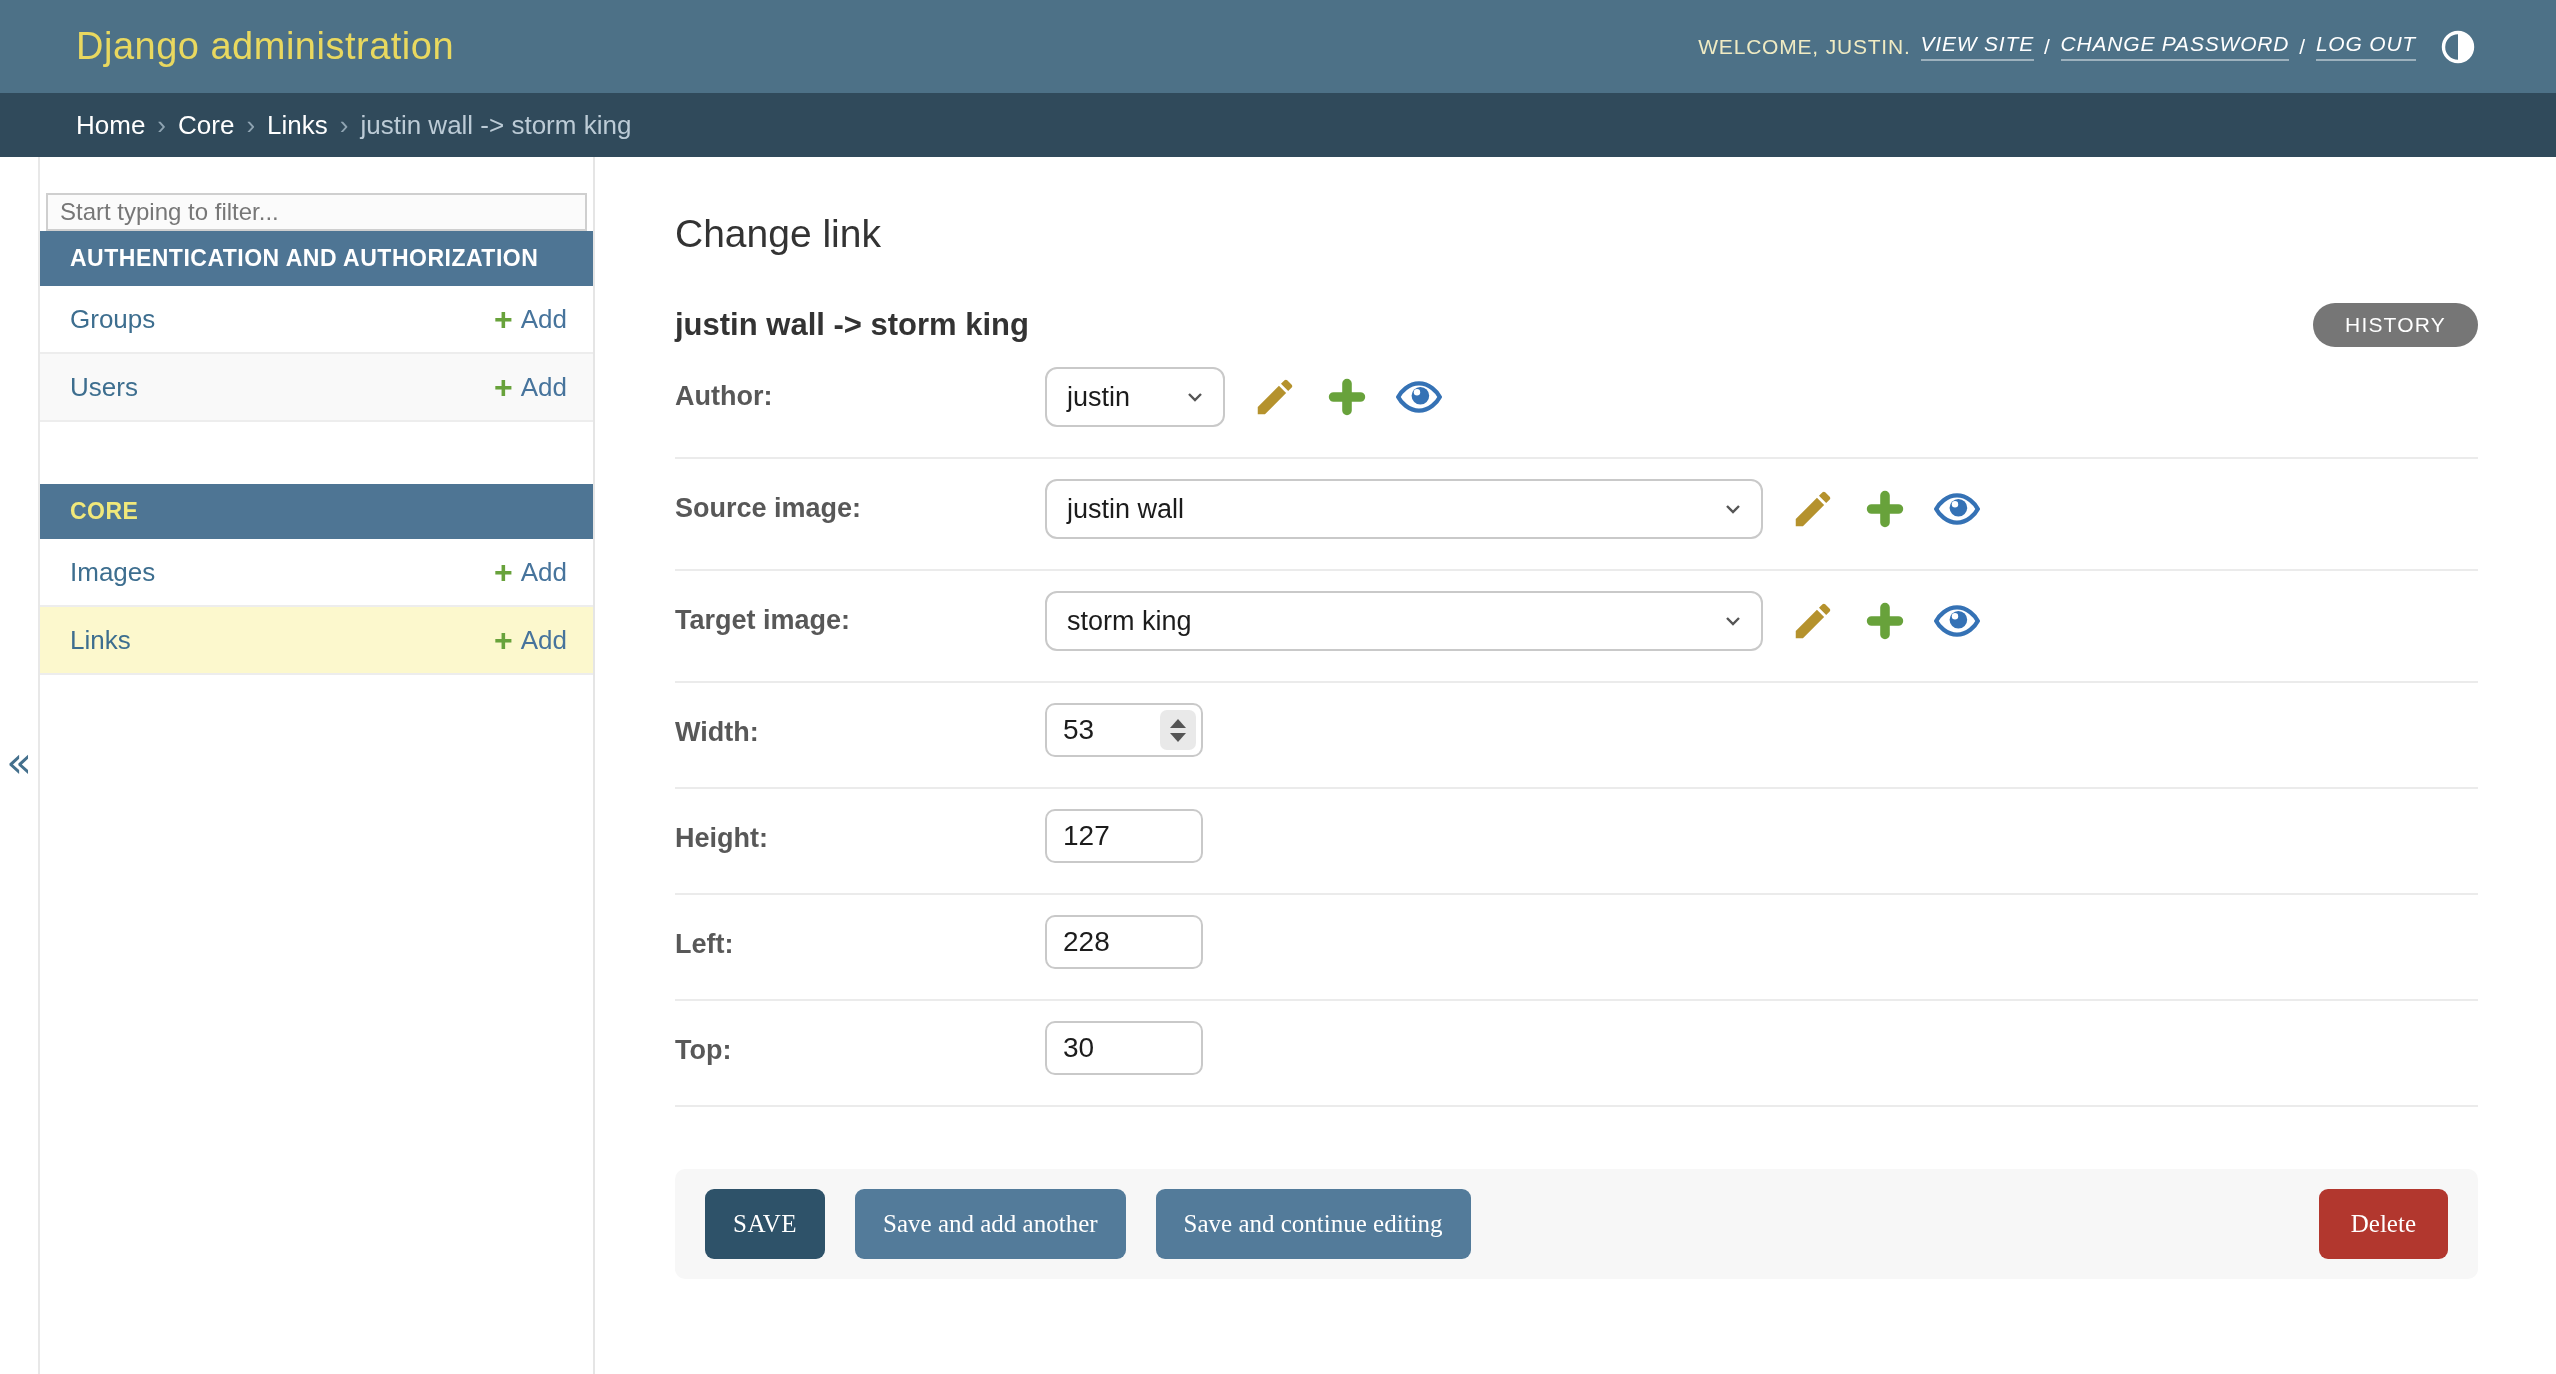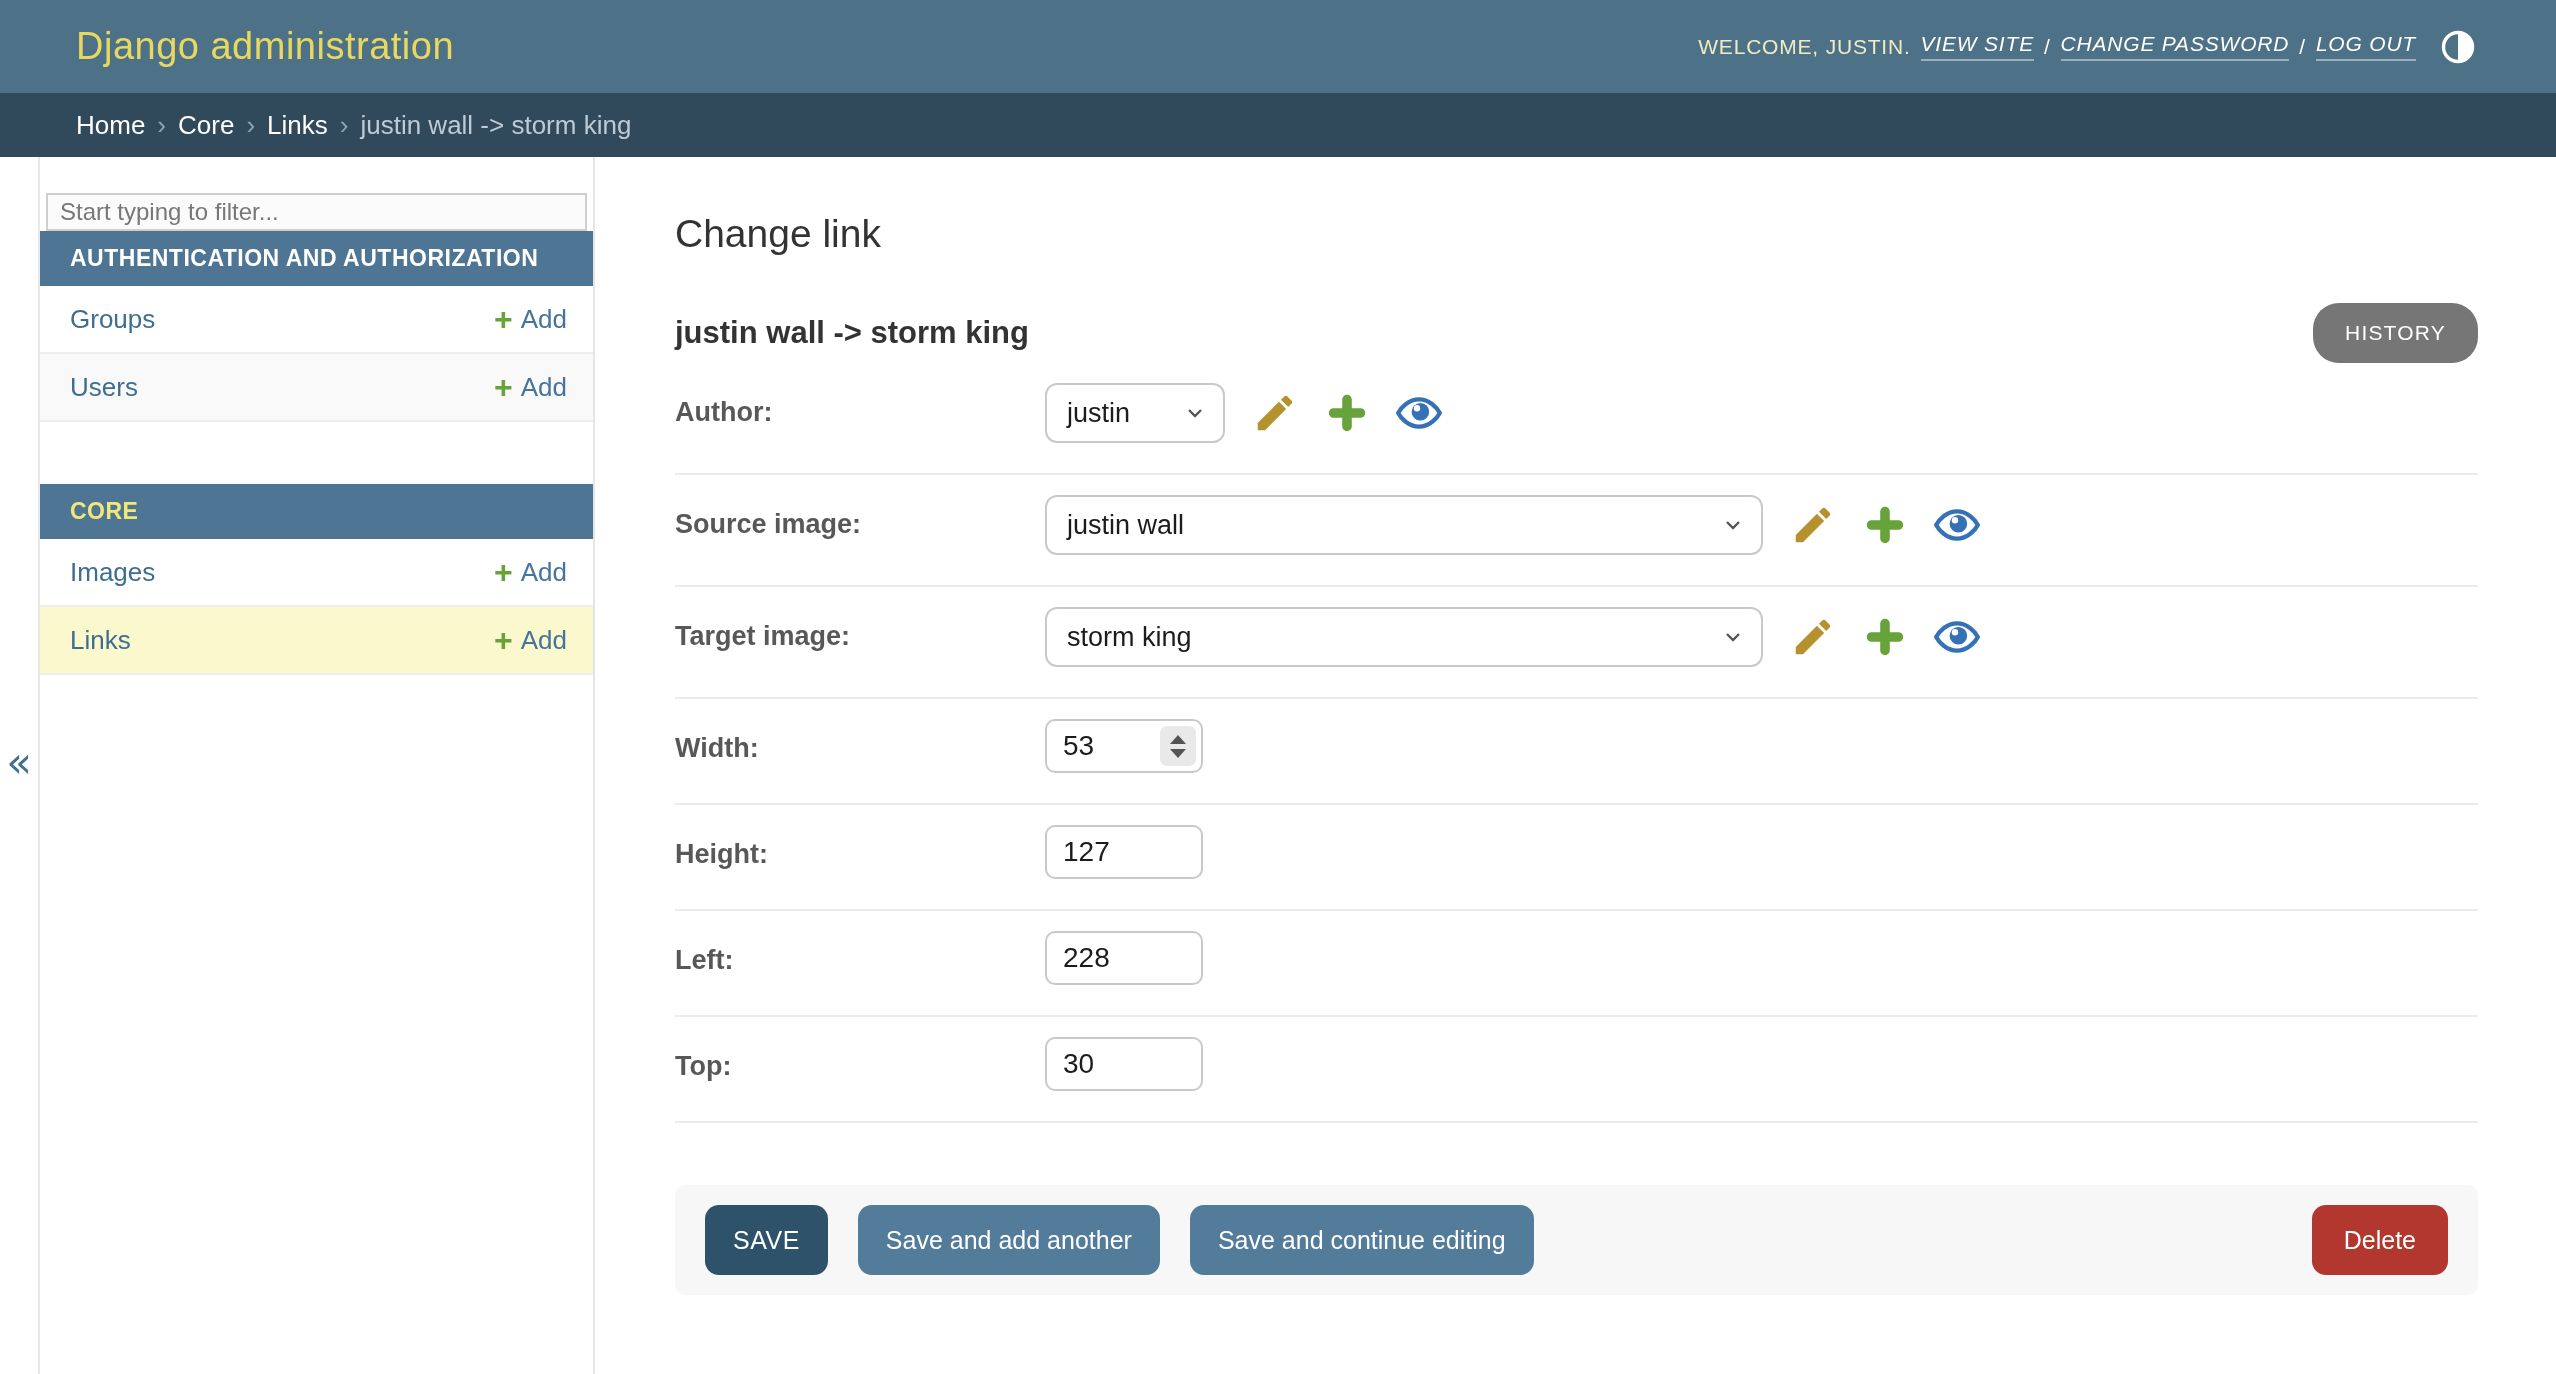--- a/index.html
+++ b/index.html
@@ -83,21 +83,21 @@
   .addlink{color:var(--add-blue); text-decoration:none; cursor:pointer; display:flex; align-items:center;}
   .addlink .plus{color:var(--plus-green); font-weight:700; font-size:32px; margin-right:8px; line-height:1;}
   .module-gap{height:62px;}
 
   
   #main{flex:1; padding:55px 78px 0 80px; min-width:0;}
   #page-title{font-size:39px; font-weight:400; color:#333;}
   .object-header{margin-top:47px; display:flex; align-items:center; justify-content:space-between;}
   #object-title{font-size:31px; font-weight:700; color:#333;}
   #history-btn{
-    height:60px; padding:8px 32px; border:none; border-radius:26px; cursor:pointer;
+    height:44px; padding:8px 32px; border:none; border-radius:26px; cursor:pointer;
     background:var(--history-bg); color:#fff; font-size:21px; font-weight:500;
     letter-spacing:1.2px; font-family:inherit;
   }
 
   .form-row{
     display:flex; align-items:flex-start; padding:20px 0 30px;
     border-bottom:2px solid var(--border-light);
     gap:8px;
   }
   .form-row label{
@@ -131,22 +131,22 @@
   .stepper .up{width:0; height:0; border-left:8px solid transparent;
     border-right:8px solid transparent; border-bottom:9px solid #555;}
   .stepper .down{width:0; height:0; border-left:8px solid transparent;
     border-right:8px solid transparent; border-top:9px solid #555;}
 
   .submit-row{
     margin-top:62px; height:110px; background:#f7f7f7; border-radius:10px;
     display:flex; align-items:center; padding:0 30px; gap:30px;
   }
   .btn{
-    height:70px; border:none; border-radius:14px; color:#fff; font-size:25px;
-    padding:0 28px; cursor:pointer; font-family:Liberation Sans, sans-serif;
+    height:70px; border:none; border-radius:9px; color:#fff; font-size:25px;
+    padding:0 28px; cursor:pointer; font-family:Liberation Serif, serif;
   }
   .btn.save{background:var(--save-bg); letter-spacing:.5px;}
   .btn.secondary{background:var(--secondary-bg);}
   .btn.delete{background:var(--delete-bg); margin-left:auto; padding:0 32px;}
 </style>
 </head>
 <body>
 
 <div class="page">
 

